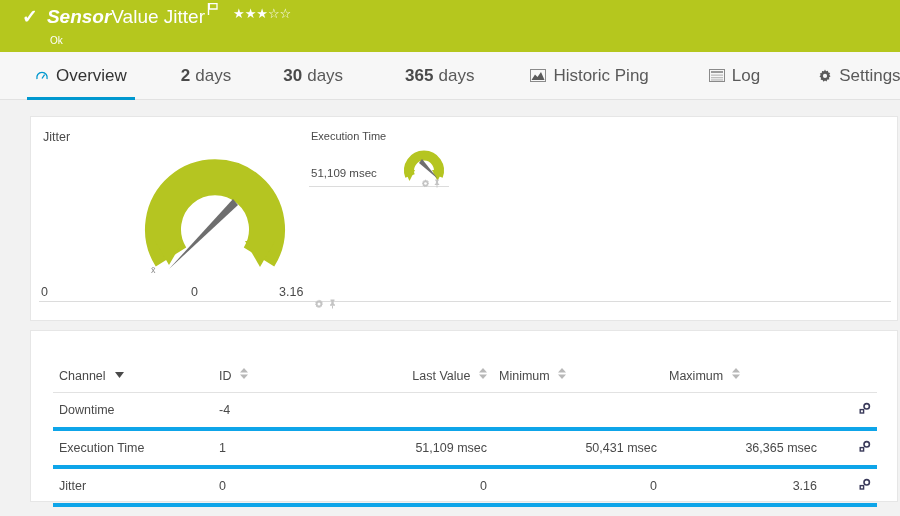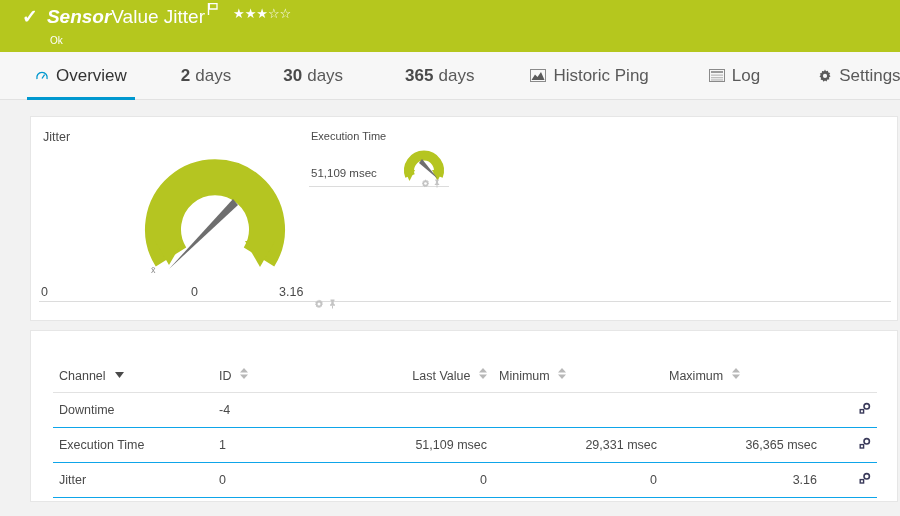--- a/index.html
+++ b/index.html
@@ -186,21 +186,21 @@
   table.channels th {
     font-weight: normal;
     color: #4a4a4a;
     padding: 6px 6px 9px 6px;
     border-bottom: 1px solid #e2e2e2;
     white-space: nowrap;
   }
   table.channels td {
     color: #4a4a4a;
     padding: 9px 6px;
-    border-bottom: 1px solid #0ea5e9;
+    border-bottom: 4px solid #0ea5e9;
     white-space: nowrap;
   }
   .th-left  { text-align: left; }
   .col-ch   { width: 160px; }
   .col-id   { width: 120px; margin-left: 34px; }
   .col-last { width: 160px; text-align: right; }
   .col-min  { width: 170px; }
   .col-max  { width: 160px; }
   .col-act  { width: 54px; }
   td.r { text-align: right; }
@@ -425,21 +425,21 @@
               <circle cx="8.7" cy="4.3" r="2.7" fill="none" stroke="#3a3a5a" stroke-width="1.6"></circle>
               <rect x="2.2" y="7.6" width="3.4" height="3.4" fill="none" stroke="#3a3a5a" stroke-width="1.4"></rect>
             </svg>
           </span>
         </td>
       </tr>
       <tr>
         <td class="l">Execution Time</td>
         <td class="l">1</td>
         <td class="r">51,109 msec</td>
-        <td class="r">29,331 msec</td>
+        <td class="r">50,431 msec</td>
         <td class="r">36,365 msec</td>
         <td class="act-cell">
           <span>
             <svg width="13" height="13" viewBox="0 0 13 13">
               <circle cx="8.7" cy="4.3" r="2.7" fill="none" stroke="#3a3a5a" stroke-width="1.6"></circle>
               <rect x="2.2" y="7.6" width="3.4" height="3.4" fill="none" stroke="#3a3a5a" stroke-width="1.4"></rect>
             </svg>
           </span>
         </td>
       </tr>

